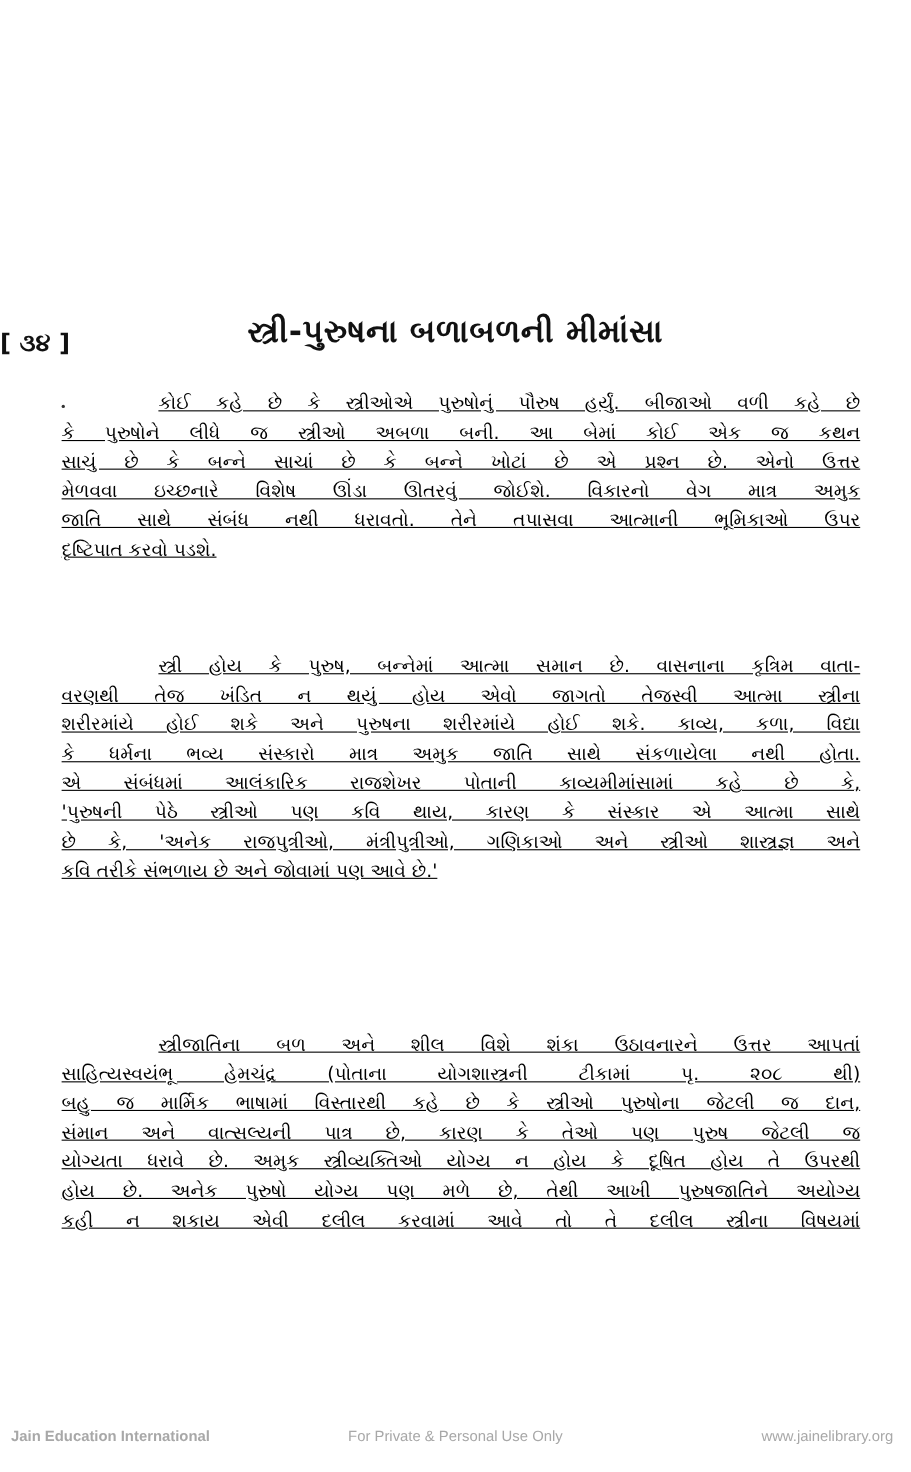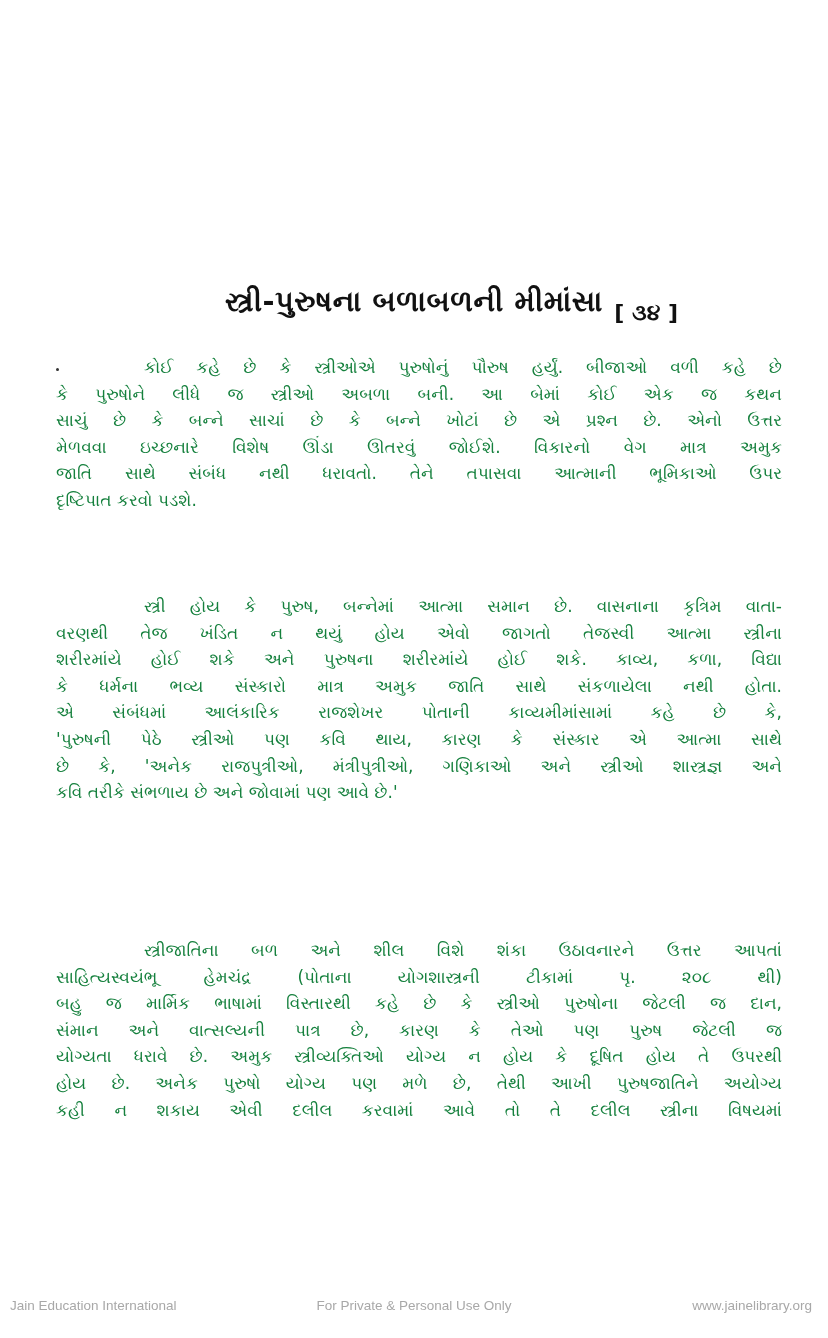--- a/index.html
+++ b/index.html
@@ -31,33 +31,34 @@
       font-weight: bold;
       letter-spacing: 0.5px;
       color: #111;
       margin-top: 40px;
     }
     .chapter-number {
       position: absolute;
       top: 300px;
       left: 0;
       width: 678px;
-      text-align: right;
+      text-align: left;
       font-size: 22px;
       font-weight: bold;
       color: #111;
     }
     .body-text {
       position: absolute;
       left: 56px;
       width: 726px;
       font-size: 17px;
       line-height: 26.6px;
       text-align: justify;
-      color: #15803d;
+      color: #000000;
+      text-decoration: underline;
     }
     .line {
       display: block;
       white-space: nowrap;
       text-align-last: justify;
       text-align: justify;
     }
     .line.last {
       text-align-last: left;
     }
@@ -83,21 +84,21 @@
       width: 828px;
       height: 20px;
       font-family: "Liberation Sans", sans-serif;
       font-size: 13.5px;
       color: #a8a8a8;
     }
     .footer span {
       position: absolute;
       top: 0;
     }
-    .footer .f-left { left: 10px; }
+    .footer .f-left { left: 10px; font-weight: bold; }
     .footer .f-center { left: 205px; width: 418px; text-align: center; }
     .footer .f-right { right: 16px; }
   </style>
 </head>
 <body>
 
 <div class="page">
 
   <div class="title">સ્ત્રી-પુરુષના બળાબળની મીમાંસા</div>
   <div class="chapter-number">[ ૩૪ ]</div>

